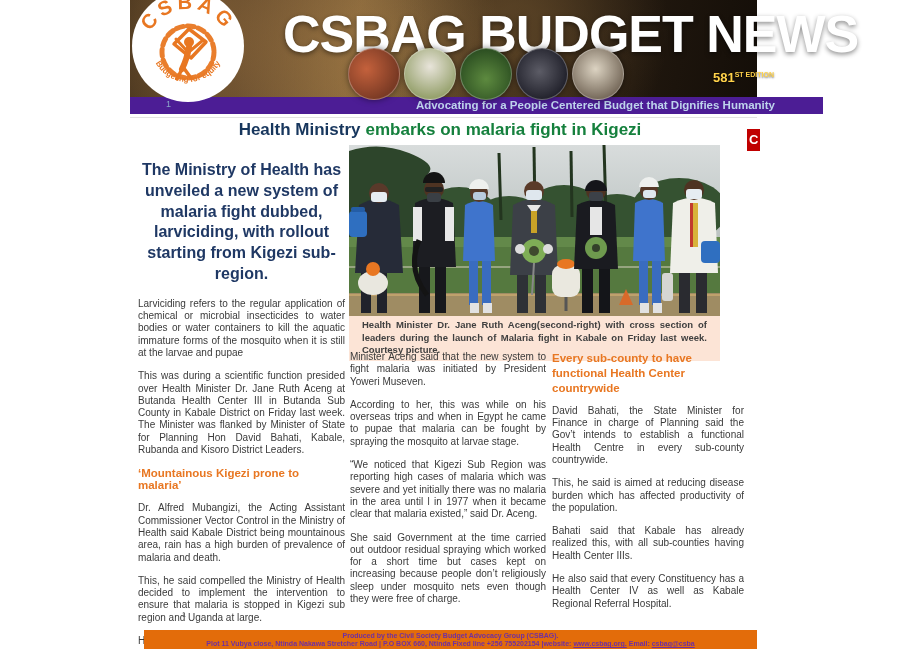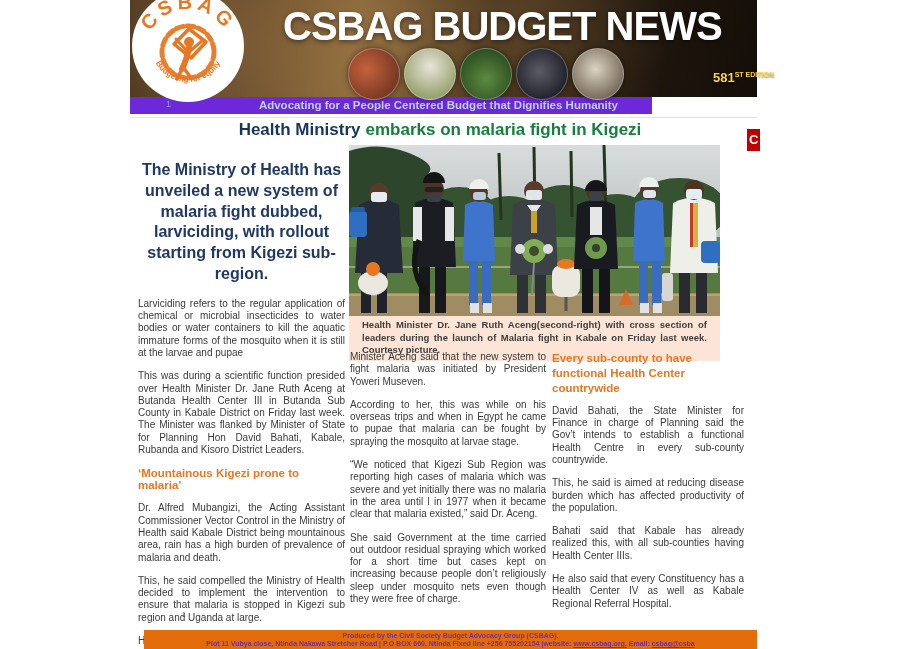--- a/index.html
+++ b/index.html
@@ -13,21 +13,21 @@
   
   .masthead{
     left:130px;top:0;width:627px;height:97px;overflow:hidden;
     background:
       radial-gradient(circle at 12% 30%, rgba(150,110,60,.55) 0 6%, transparent 40%),
       radial-gradient(circle at 38% 55%, rgba(170,130,75,.5) 0 5%, transparent 35%),
       radial-gradient(circle at 62% 30%, rgba(120,90,50,.5) 0 6%, transparent 38%),
       linear-gradient(100deg,#241a10 0%,#55402a 20%,#7d6038 36%,#3a2a18 55%,#241a10 74%,#140e08 100%);
   }
   .masthead-title{
-    left:283px;top:4px;font-size:40px;font-weight:bold;color:#ffffff;
+    left:283px;top:4px;font-size:52px;font-weight:bold;color:#ffffff;
     letter-spacing:-1px;white-space:nowrap;text-shadow:0 2px 5px rgba(0,0,0,.45);
   }
   .pc{
     position:absolute;width:50px;height:50px;border-radius:50%;top:48px;
     border:1px solid rgba(255,255,255,.28);box-shadow:0 0 6px rgba(0,0,0,.5);
   }
   .pc1{left:348px;background:radial-gradient(circle at 35% 40%, #c4613c, #7a3a24 72%);}
   .pc2{left:404px;background:radial-gradient(circle at 50% 35%, #e8e4da, #97a26e 75%);}
   .pc3{left:460px;background:radial-gradient(circle at 50% 60%, #5d8a3f, #2d5022 75%);}
   .pc4{left:516px;background:radial-gradient(circle at 45% 45%, #5c5c66, #20202a 75%);}
@@ -35,23 +35,23 @@
   .edition{
     left:713px;top:70px;color:#ffd24a;font-weight:bold;font-size:13px;white-space:nowrap;
     text-shadow:0 1px 2px rgba(0,0,0,.6);
   }
   .edition sup{font-size:7px;}
 
   .logo-wrap{left:131px;top:-11px;width:114px;height:114px;z-index:5;}
   .logo-wrap svg{display:block;}
 
   .tagline-bar{
-    left:130px;top:97px;width:522px;height:17px;background:#6d28d9;
+    left:130px;top:97px;width:693px;height:17px;background:#4c1d95;
     color:#bed3ec;font-size:11.5px;font-weight:bold;line-height:17px;
-    text-align:right;padding-right:34px;box-sizing:border-box;white-space:nowrap;
+    text-align:right;padding-right:48px;box-sizing:border-box;white-space:nowrap;
   }
   .page-marker{left:166px;top:99px;font-size:9px;color:#8aa6c8;z-index:6;}
 
   .top-rule{left:130px;top:117px;width:627px;height:1px;background:#e3e3e3;}
 
   
   .headline{
     left:140px;top:120px;width:600px;text-align:center;
     font-size:17px;font-weight:bold;white-space:nowrap;
   }

